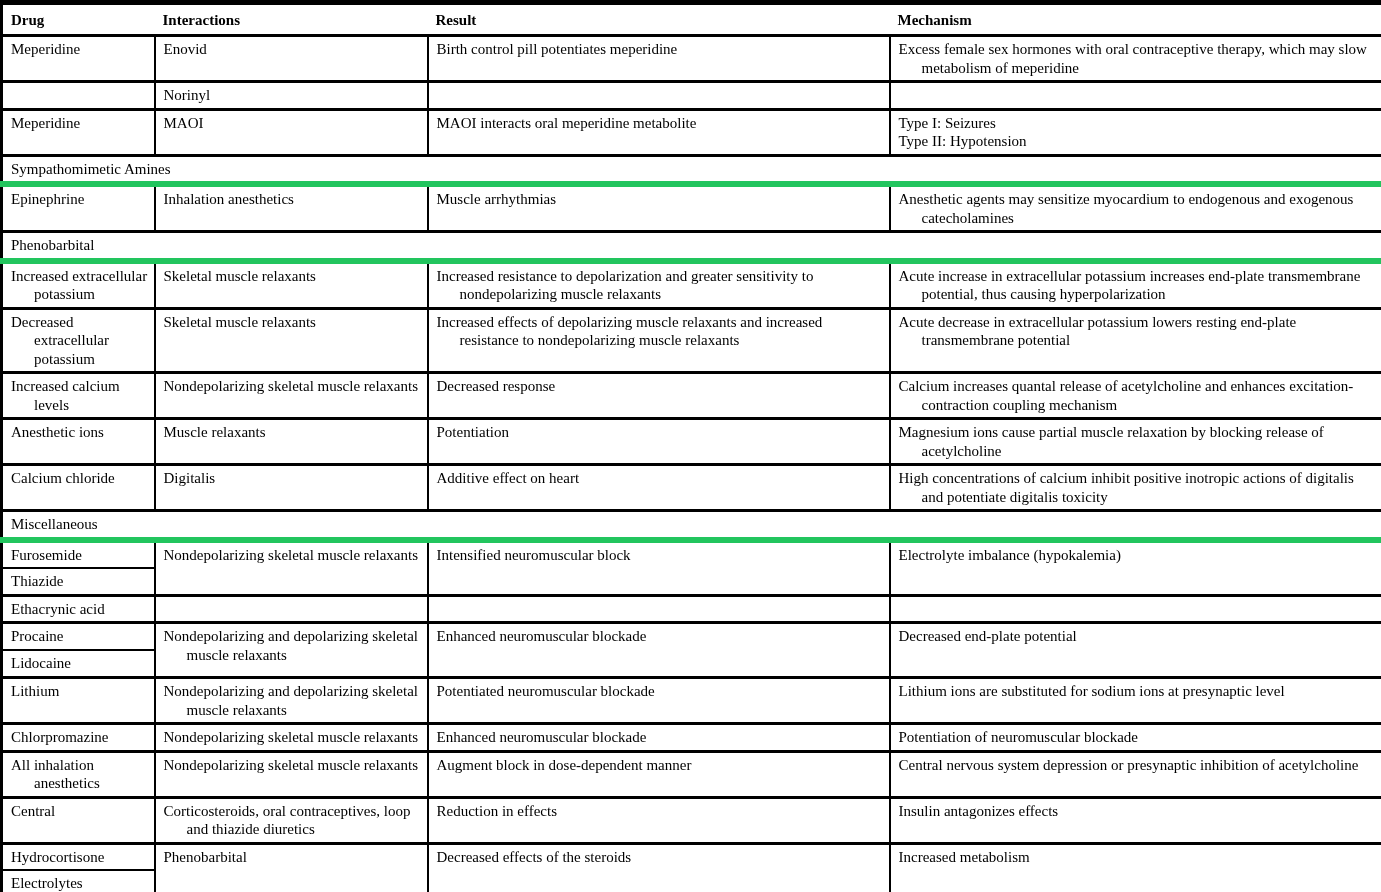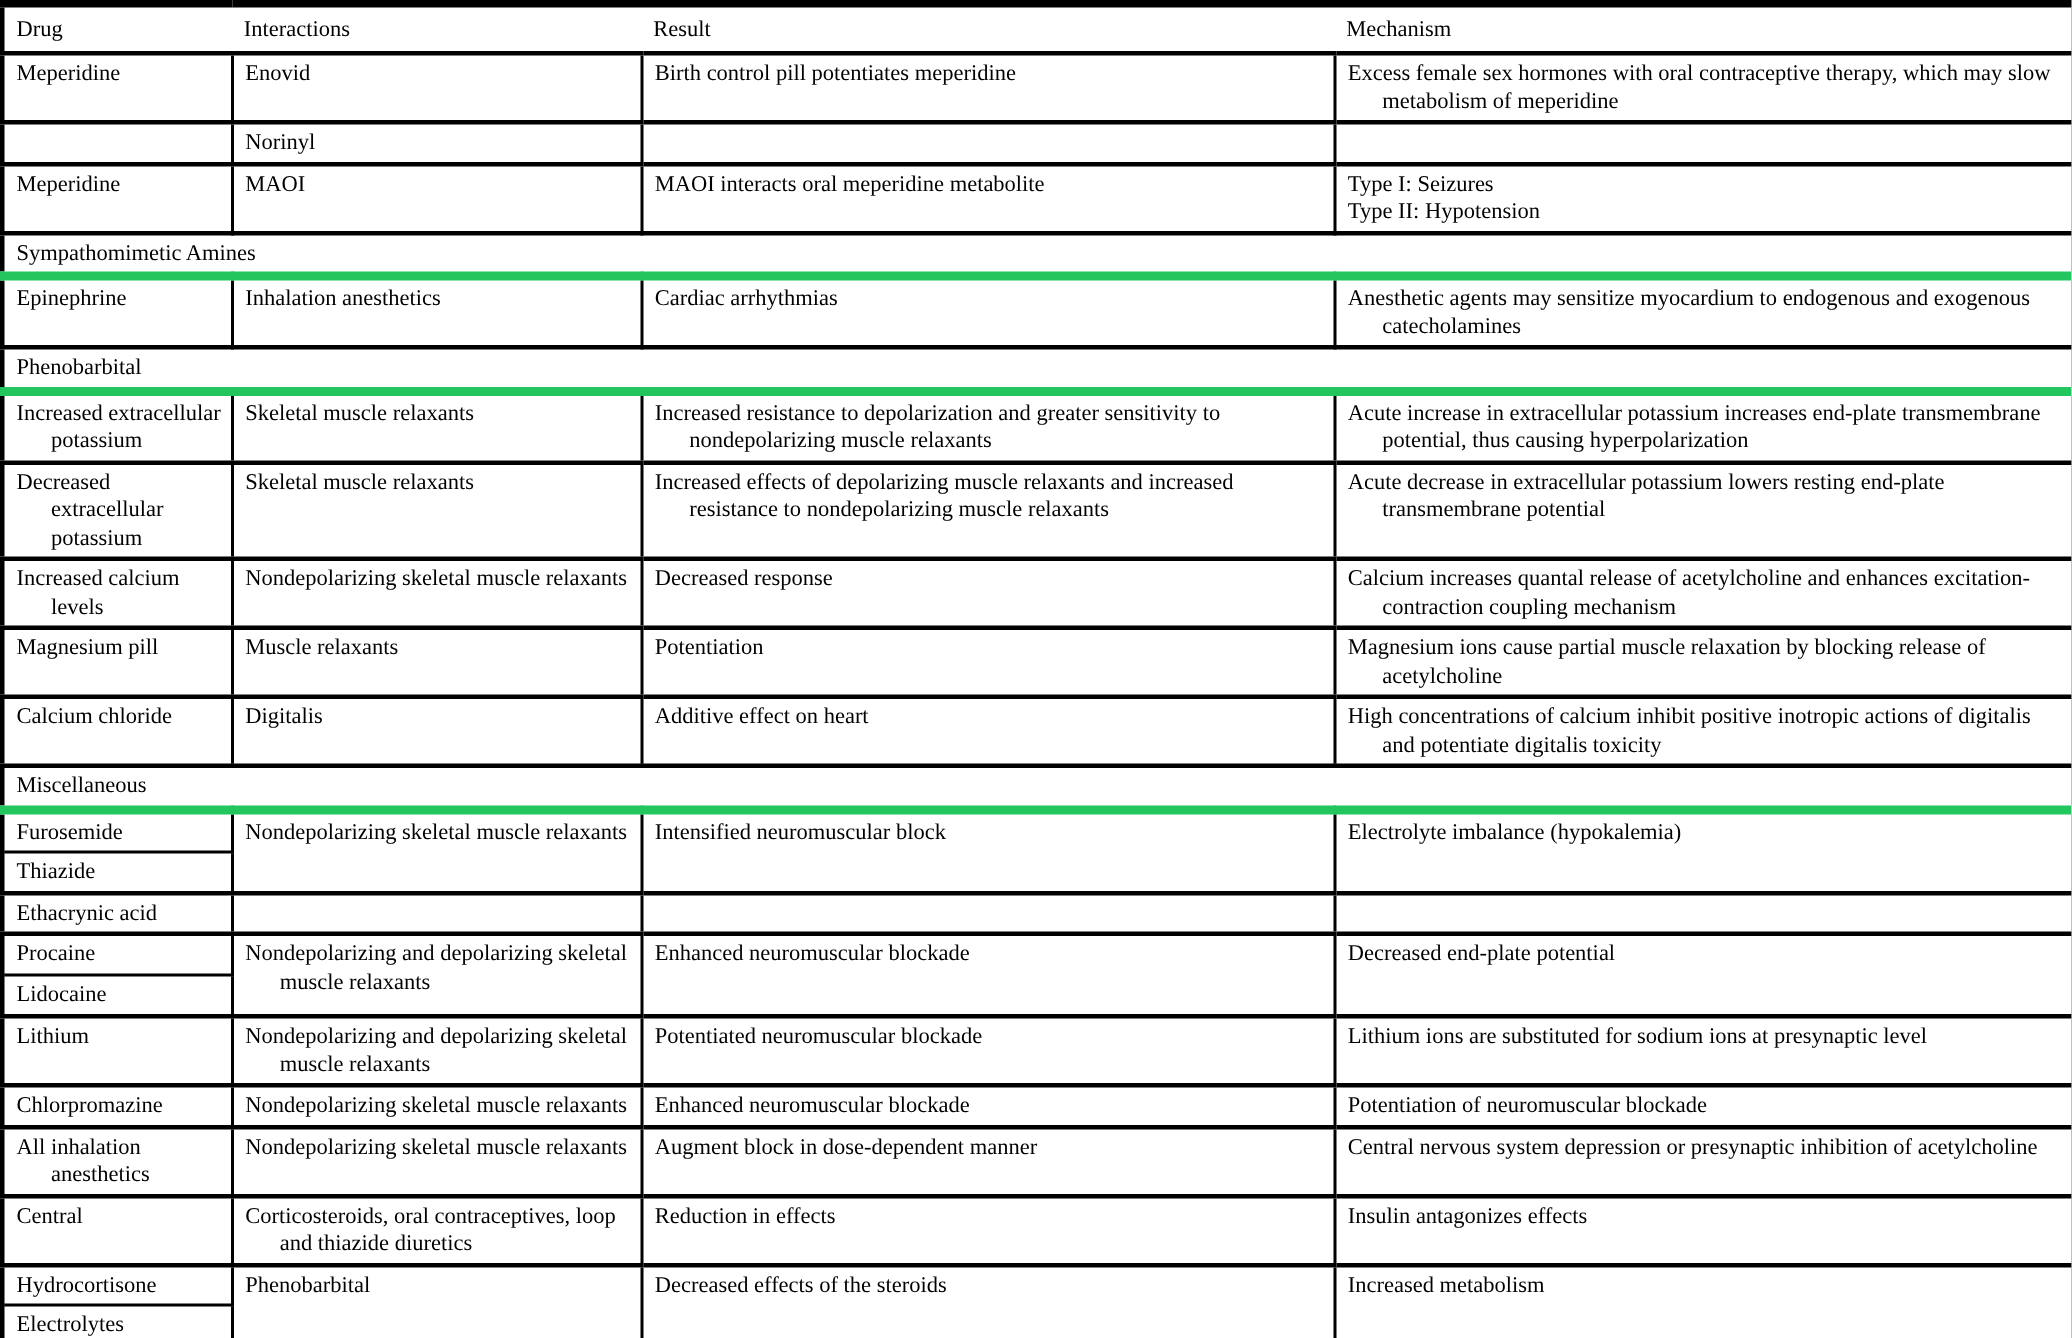--- a/index.html
+++ b/index.html
@@ -13,21 +13,21 @@
     font-family: "Liberation Serif", "DejaVu Serif", serif;
     font-size: 15px;
     line-height: 18.5px;
     color: #000000;
     border: 3px solid #000000;
     border-top: 5px solid #000000;
   }
 
   th {
     text-align: left;
-    font-weight: normal;
+    font-weight: bold;
     vertical-align: top;
     padding: 6px 5px 2px 8px;
     border: 0;
     border-bottom: 3px solid #000000;
     white-space: nowrap;
     overflow: hidden;
   }
 
   td {
     border: 2px solid #000000;
@@ -93,21 +93,21 @@
       </td>
     </tr>
 
     <tr class="grp" style="height:27px">
       <td class="section" colspan="4">Sympathomimetic Amines</td>
     </tr>
 
     <tr class="grp" style="height:43px">
       <td>Epinephrine</td>
       <td>Inhalation anesthetics</td>
-      <td>Cardiac arrhythmias</td>
+      <td>Muscle arrhythmias</td>
       <td>Anesthetic agents may sensitize myocardium to endogenous and exogenous catecholamines</td>
     </tr>
 
     <tr class="grp" style="height:26px">
       <td class="section" colspan="4">Phenobarbital</td>
     </tr>
 
     <tr class="grp" style="height:44px">
       <td>Increased extracellular potassium</td>
       <td>Skeletal muscle relaxants</td>
@@ -123,21 +123,21 @@
     </tr>
 
     <tr class="grp" style="height:45px">
       <td>Increased calcium levels</td>
       <td>Nondepolarizing skeletal muscle relaxants</td>
       <td>Decreased response</td>
       <td>Calcium increases quantal release of acetylcholine and enhances excitation-contraction coupling mechanism</td>
     </tr>
 
     <tr class="grp" style="height:44px">
-      <td>Magnesium pill</td>
+      <td>Anesthetic ions</td>
       <td>Muscle relaxants</td>
       <td>Potentiation</td>
       <td>Magnesium ions cause partial muscle relaxation by blocking release of acetylcholine</td>
     </tr>
 
     <tr class="grp" style="height:45px">
       <td>Calcium chloride</td>
       <td>Digitalis</td>
       <td>Additive effect on heart</td>
       <td>High concentrations of calcium inhibit positive inotropic actions of digitalis and potentiate digitalis toxicity</td>

